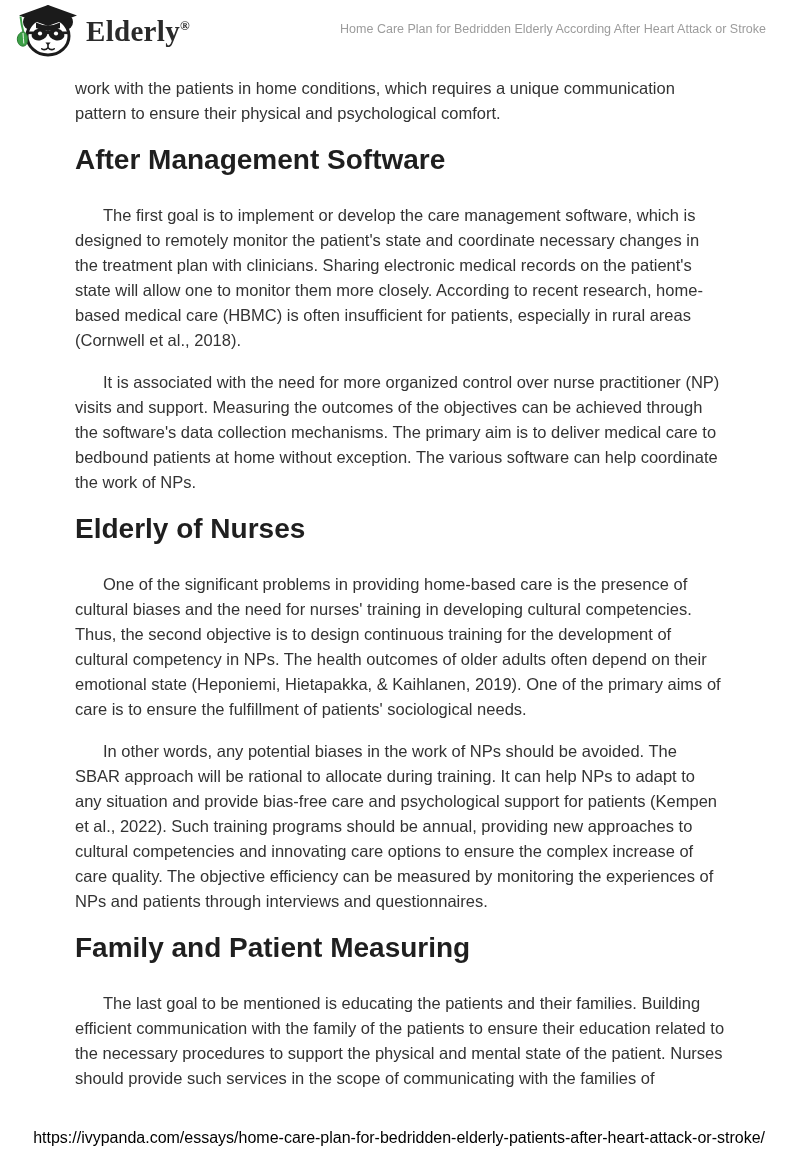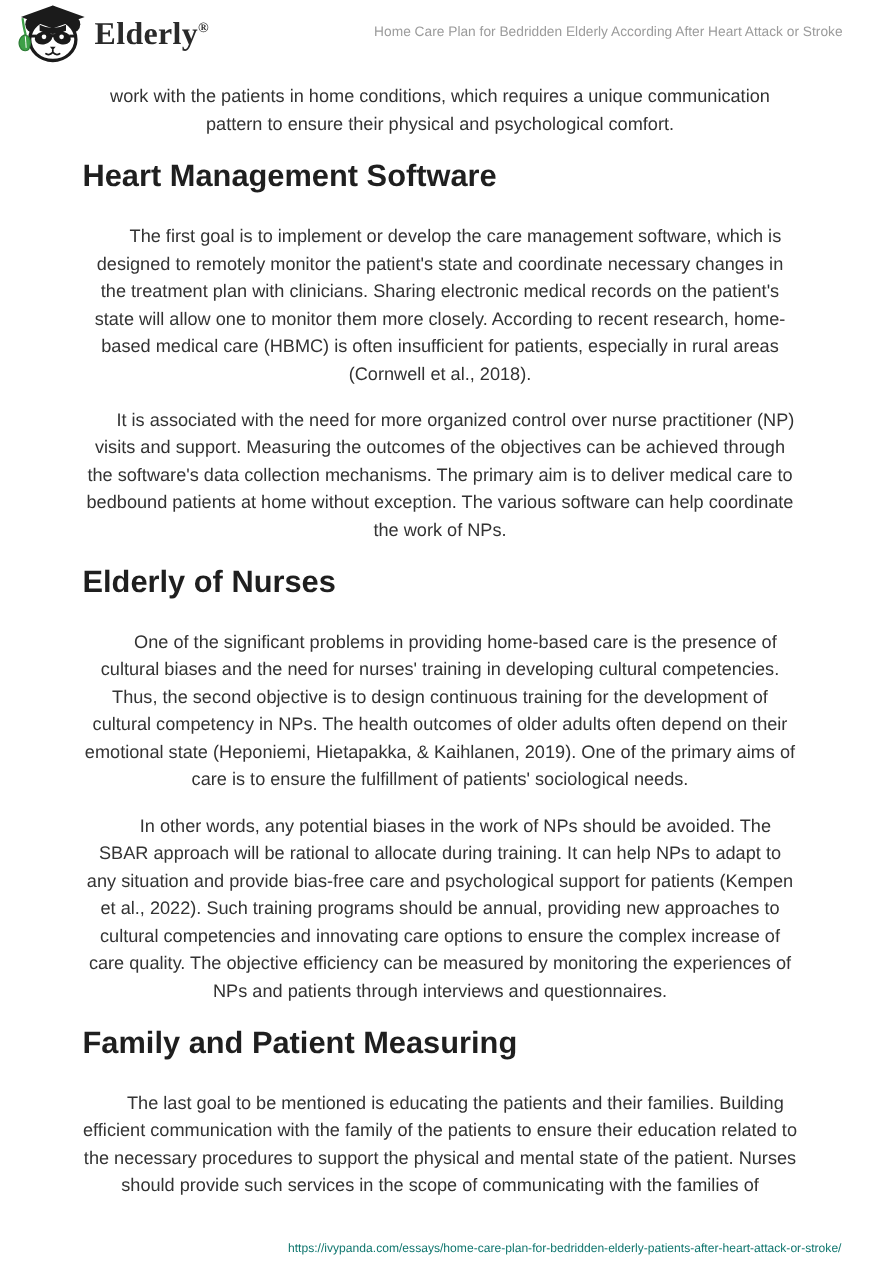--- a/index.html
+++ b/index.html
@@ -56,41 +56,41 @@
   
   .main {
     padding: 14px 75px 0 75px;
     width: 650px;
   }
   .main p {
     font-size: 16.5px;
     line-height: 25px;
     color: #333333;
     margin: 0 0 17px 0;
-    text-align: center;
+    text-align: left;
   }
   .main p.indent {
     text-indent: 28px;
   }
   .main h2 {
     font-family: "Liberation Sans", sans-serif;
     font-weight: 700;
     font-size: 28px;
     line-height: 34px;
     color: #1f1f1f;
     margin: 17px 0 26px 0;
   }
 
   
   .footer-url {
     position: absolute;
     top: 1129px;
     right: 35px;
-    font-size: 11px;
-    color: #0f766e;
+    font-size: 16px;
+    color: #000000;
     text-decoration: none;
     white-space: nowrap;
   }
 </style>
 </head>
 <body>
 
 <div class="page">
 
   <div class="header">
@@ -133,21 +133,21 @@
 
     <div class="brand"><span>Elderly</span><span class="reg">®</span></div>
 
     <div class="doc-title">Home Care Plan for Bedridden Elderly According After Heart Attack or Stroke</div>
   </div>
 
   <div class="main">
 
     <p>work with the patients in home conditions, which requires a unique communication pattern to ensure their physical and psychological comfort.</p>
 
-    <h2>Heart Management Software</h2>
+    <h2>After Management Software</h2>
     <p class="indent">The first goal is to implement or develop the care management software, which is designed to remotely monitor the patient's state and coordinate necessary changes in the treatment plan with clinicians. Sharing electronic medical records on the patient's state will allow one to monitor them more closely. According to recent research, home-based medical care (HBMC) is often insufficient for patients, especially in rural areas (Cornwell et al., 2018).</p>
     <p class="indent">It is associated with the need for more organized control over nurse practitioner (NP) visits and support. Measuring the outcomes of the objectives can be achieved through the software's data collection mechanisms. The primary aim is to deliver medical care to bedbound patients at home without exception. The various software can help coordinate the work of NPs.</p>
 
     <h2>Elderly of Nurses</h2>
     <p class="indent">One of the significant problems in providing home-based care is the presence of cultural biases and the need for nurses' training in developing cultural competencies. Thus, the second objective is to design continuous training for the development of cultural competency in NPs. The health outcomes of older adults often depend on their emotional state (Heponiemi, Hietapakka, &amp; Kaihlanen, 2019). One of the primary aims of care is to ensure the fulfillment of patients' sociological needs.</p>
     <p class="indent">In other words, any potential biases in the work of NPs should be avoided. The SBAR approach will be rational to allocate during training. It can help NPs to adapt to any situation and provide bias-free care and psychological support for patients (Kempen et al., 2022). Such training programs should be annual, providing new approaches to cultural competencies and innovating care options to ensure the complex increase of care quality. The objective efficiency can be measured by monitoring the experiences of NPs and patients through interviews and questionnaires.</p>
 
     <h2>Family and Patient Measuring</h2>
     <p class="indent">The last goal to be mentioned is educating the patients and their families. Building efficient communication with the family of the patients to ensure their education related to the necessary procedures to support the physical and mental state of the patient. Nurses should provide such services in the scope of communicating with the families of</p>
   </div>

